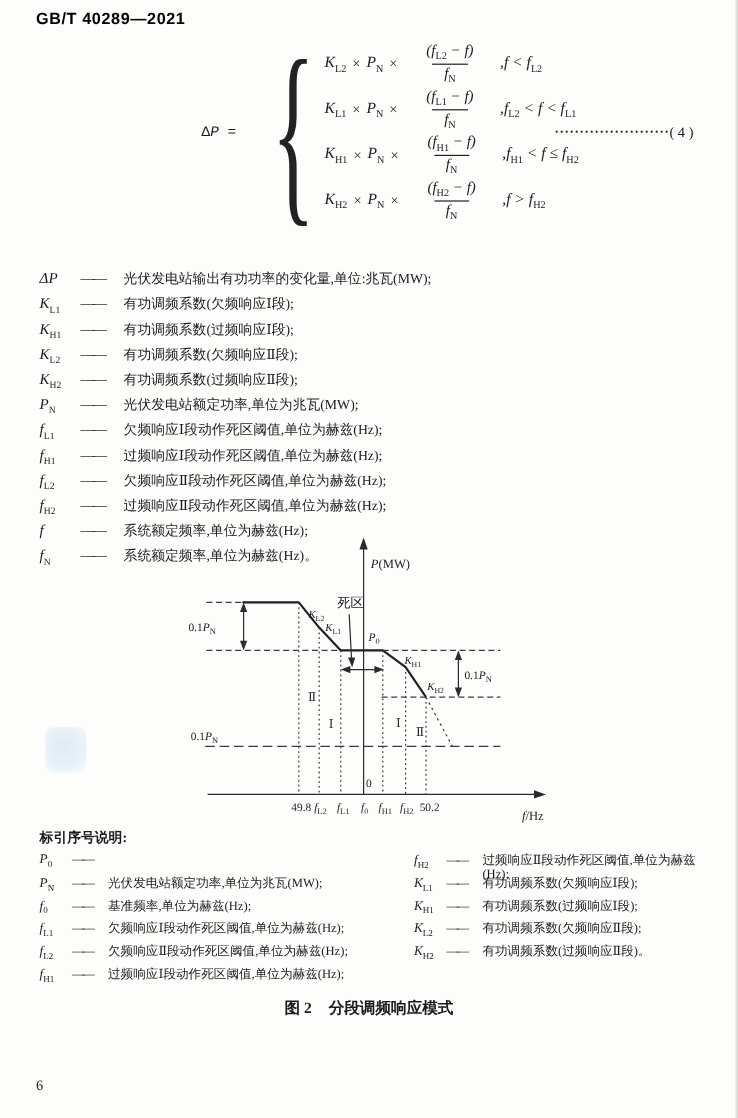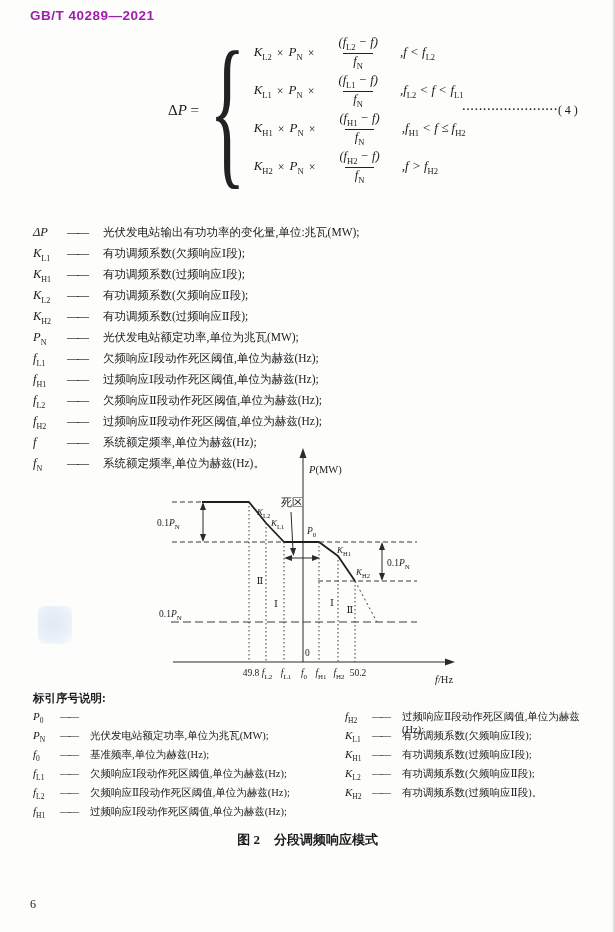--- a/index.html
+++ b/index.html
@@ -1,24 +1,24 @@
 <!DOCTYPE html>
 <html><head>
 <meta charset="utf-8">
 <style>
   html,body{margin:0;padding:0;background:#e9e9e9;}
   .page{position:relative;width:615px;height:932px;background:#fdfdfc;overflow:hidden;
         font-family:"Liberation Serif","DejaVu Serif",serif;color:#1b1b1b;}
   .page-edge{position:absolute;right:0;top:0;width:3px;height:100%;
         background:linear-gradient(to right,rgba(0,0,0,0),rgba(0,0,0,.18));}
   .doc-header{position:absolute;left:30px;top:8px;font-family:"Liberation Sans","DejaVu Sans",sans-serif;
-        font-weight:bold;font-size:13.5px;letter-spacing:.5px;color:#a21caf;}
+        font-weight:bold;font-size:13.5px;letter-spacing:.5px;color:#000000;}
   
   .formula{position:absolute;left:168px;top:34px;height:152px;display:flex;align-items:center;}
-  .lhs{font-size:15px;margin-right:0;white-space:nowrap;}
+  .lhs{font-size:12px;margin-right:19px;white-space:nowrap;font-family:Liberation Mono, monospace;}
   .lhs .it{font-style:italic;}
   .brace{height:152px;display:flex;align-items:center;font-size:168px;font-weight:400;
          transform:scaleX(.45);margin:0 -14px 0 -12px;color:#222;line-height:152px;}
   .cases{display:flex;flex-direction:column;row-gap:4px;}
   .case-row{display:flex;align-items:center;height:34px;font-size:13px;white-space:nowrap;}
   .case-row .it{font-style:italic;}
   .case-row sub{font-size:8.5px;font-style:normal;letter-spacing:0;}
   .op{margin:0 5px;font-size:12px;}
   .frac{display:inline-flex;flex-direction:column;align-items:center;margin:0 17px;line-height:1.05;}
   .frac .num{padding:0 2px 1px;font-size:12.5px;}

